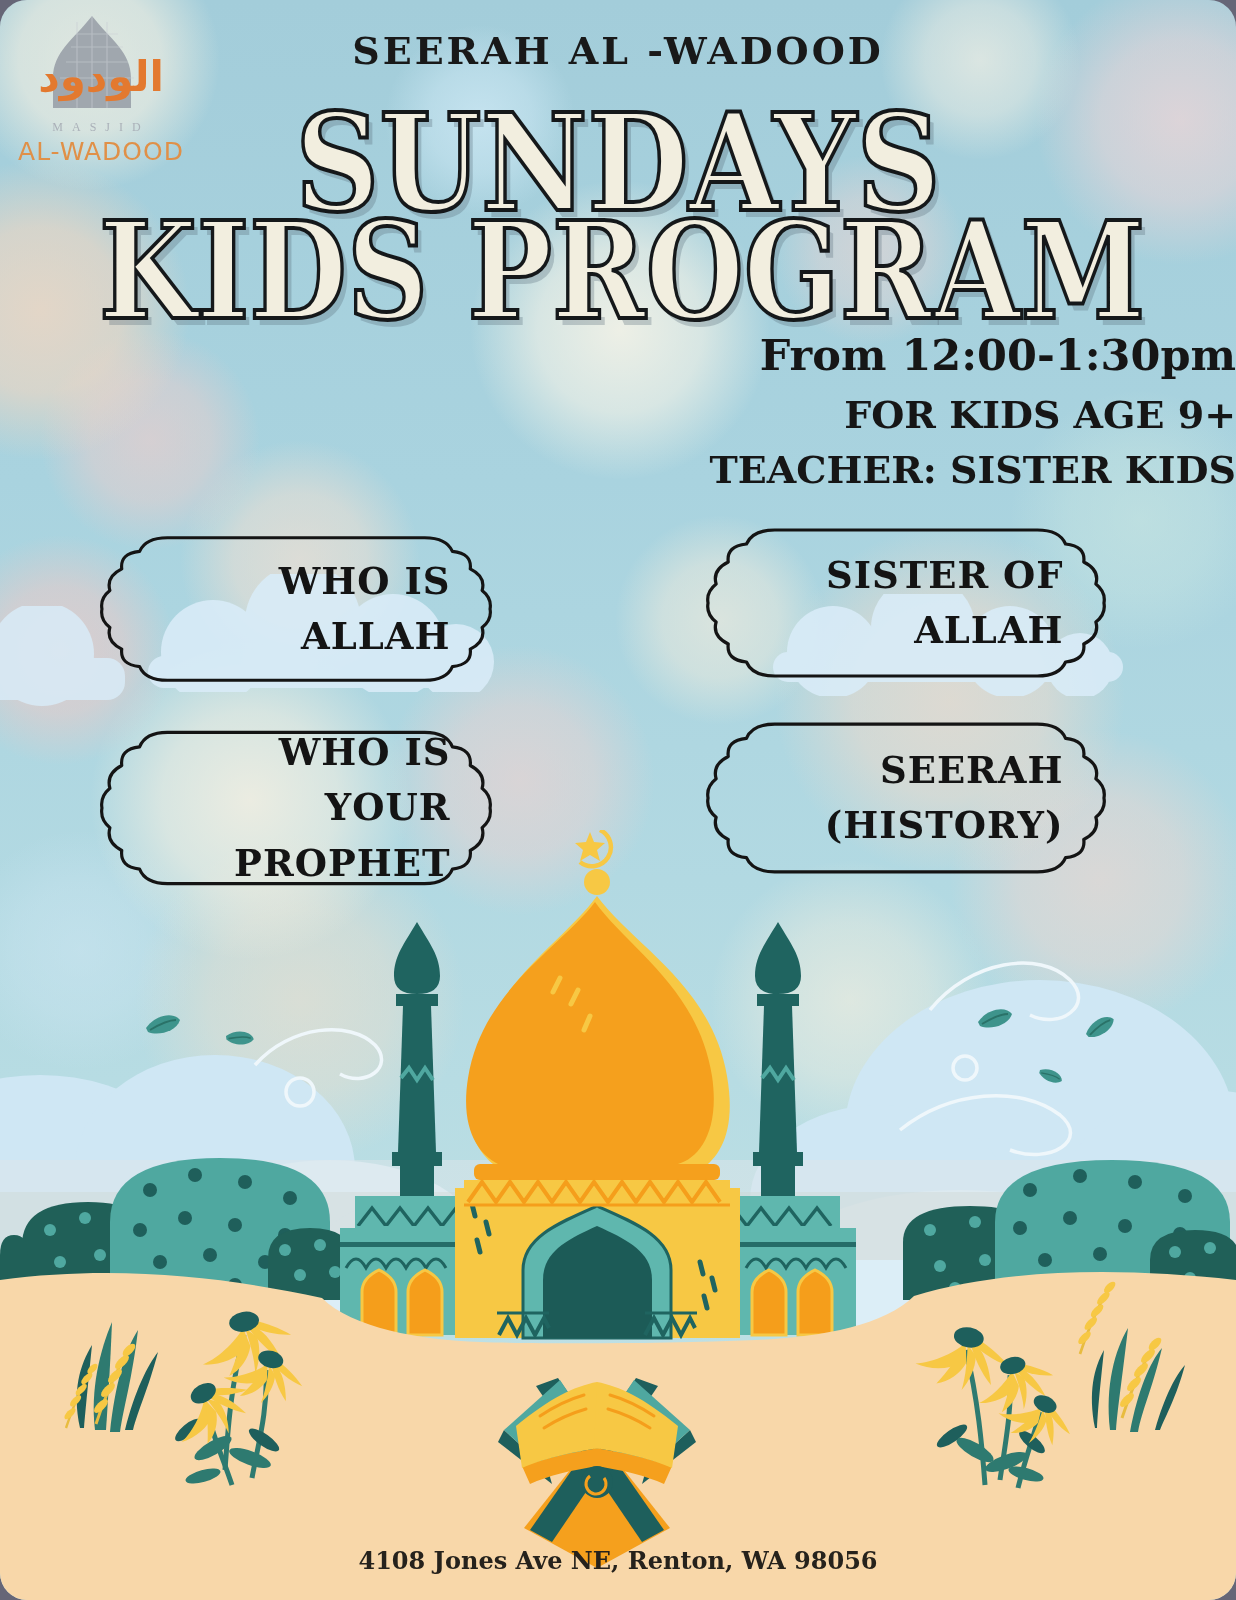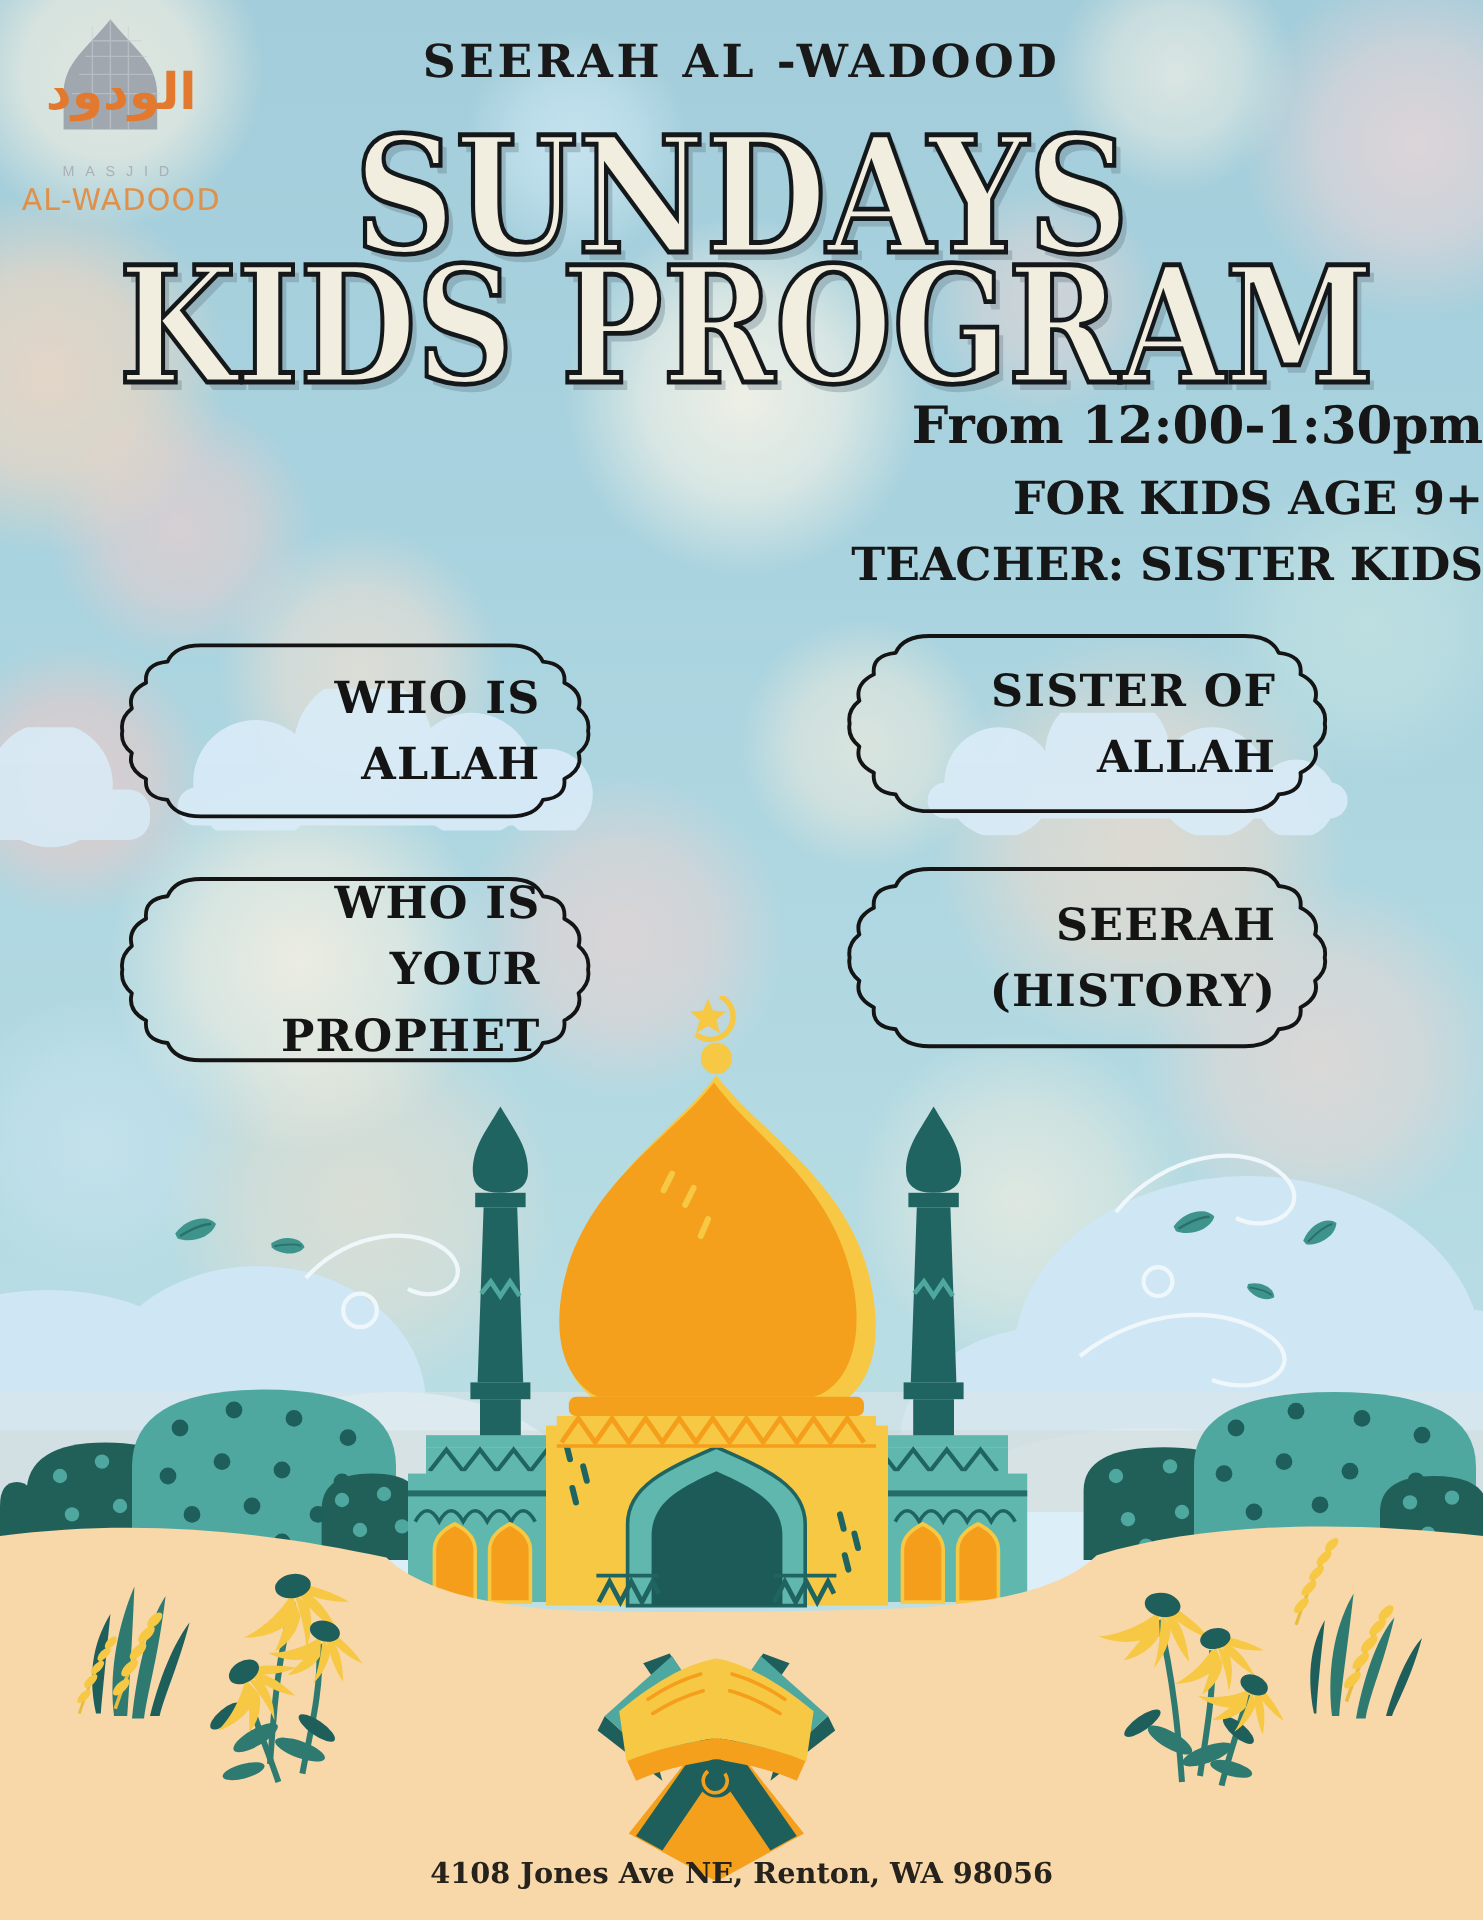--- a/index.html
+++ b/index.html
@@ -1,18 +1,18 @@
 <!DOCTYPE html>
 <html><head>
 <meta charset="utf-8">
 <style>
   html,body{margin:0;padding:0;background:#667;}
   .page{position:relative;width:1236px;height:1600px;overflow:hidden;margin:0 auto;
     font-family:"DejaVu Serif",serif;
-    background:linear-gradient(180deg,#a3cdda 0%,#a9d3df 30%,#b2d9e2 55%,#bcdfe4 80%,#c2e2e6 100%);}
+    background:linear-gradient(180deg,#a3cdda 0%,#a9d3df 30%,#b2d9e2 55%,#bcdfe4 80%,#c2e2e6 100%);border-radius:27px;}
   .bokeh{position:absolute;inset:0;pointer-events:none;background-image:
     radial-gradient(circle 130px at 90px 60px, rgba(255,244,226,.65) 0%, rgba(255,244,226,.55) 55%, rgba(255,244,226,0) 100%),
     radial-gradient(circle 150px at 40px 310px, rgba(252,216,190,.7) 0%, rgba(252,216,190,.55) 55%, rgba(252,216,190,0) 100%),
     radial-gradient(circle 110px at 150px 440px, rgba(250,205,200,.55) 0%, rgba(250,205,200,.4) 55%, rgba(250,205,200,0) 100%),
     radial-gradient(circle 95px at 480px 120px, rgba(205,232,244,.8) 0%, rgba(205,232,244,.5) 55%, rgba(205,232,244,0) 100%),
     radial-gradient(circle 150px at 620px 330px, rgba(255,247,232,.8) 0%, rgba(255,247,232,.55) 55%, rgba(255,247,232,0) 100%),
     radial-gradient(circle 120px at 300px 560px, rgba(253,226,208,.6) 0%, rgba(253,226,208,.45) 55%, rgba(253,226,208,0) 100%),
     radial-gradient(circle 115px at 60px 650px, rgba(248,200,195,.6) 0%, rgba(248,200,195,.45) 55%, rgba(248,200,195,0) 100%),
     radial-gradient(circle 160px at 250px 800px, rgba(255,243,225,.75) 0%, rgba(255,243,225,.5) 55%, rgba(255,243,225,0) 100%),
     radial-gradient(circle 135px at 520px 780px, rgba(250,210,205,.55) 0%, rgba(250,210,205,.4) 55%, rgba(250,210,205,0) 100%),
@@ -24,21 +24,21 @@
     radial-gradient(circle 95px at 870px 250px, rgba(248,215,210,.5) 0%, rgba(248,215,210,.35) 55%, rgba(248,215,210,0) 100%),
     radial-gradient(circle 150px at 1100px 880px, rgba(250,215,205,.55) 0%, rgba(250,215,205,.4) 55%, rgba(250,215,205,0) 100%),
     radial-gradient(circle 165px at 300px 1000px, rgba(252,225,200,.5) 0%, rgba(252,225,200,.35) 55%, rgba(252,225,200,0) 100%),
     radial-gradient(circle 140px at 850px 1000px, rgba(255,242,222,.55) 0%, rgba(255,242,222,.35) 55%, rgba(255,242,222,0) 100%),
     radial-gradient(circle 155px at 1150px 1300px, rgba(252,220,195,.5) 0%, rgba(252,220,195,.3) 55%, rgba(252,220,195,0) 100%),
     radial-gradient(circle 120px at 80px 950px, rgba(205,230,242,.55) 0%, rgba(205,230,242,.35) 55%, rgba(205,230,242,0) 100%);}
   .logo{position:absolute;left:16px;top:12px;width:170px;text-align:center;z-index:5;}
   .logo .dome-wrap{position:relative;height:102px;}
   .logo .arabic{position:absolute;left:0;right:0;top:40px;font-family:"DejaVu Sans",sans-serif;
     font-size:42px;font-weight:bold;color:#e3792f;}
-  .logo .masjid-sm{font-size:12px;letter-spacing:9px;color:#aab0b8;margin-top:22px;font-family:Liberation Sans, sans-serif;text-align:center;}
+  .logo .masjid-sm{font-size:12px;letter-spacing:9px;color:#aab0b8;margin-top:6px;font-family:Liberation Serif, serif;text-align:center;}
   .logo .wadood{font-size:25px;letter-spacing:1px;color:#e09048;margin-top:2px;font-family:"DejaVu Sans",sans-serif;}
   .masjid-header{position:absolute;top:28px;left:0;right:0;text-align:center;
     font-size:38px;font-weight:700;letter-spacing:3px;color:#191919;z-index:4;}
   .title{position:absolute;left:0;right:0;text-align:center;color:#f2eedf;font-weight:700;white-space:nowrap;
     -webkit-text-stroke:4px #15181a;text-shadow:6px 7px 0 rgba(85,105,120,.3);z-index:4;}
   .title.l1{top:84px;font-size:134px;transform:scaleX(.87);}
   .title.l2{top:192px;font-size:134px;transform:scaleX(.84);}
   .detail{position:absolute;left:11px;right:0;text-align:right;font-weight:700;color:#161616;z-index:4;}
   .d1{top:330px;font-size:43px;}
   .d2{top:392px;font-size:38px;}

